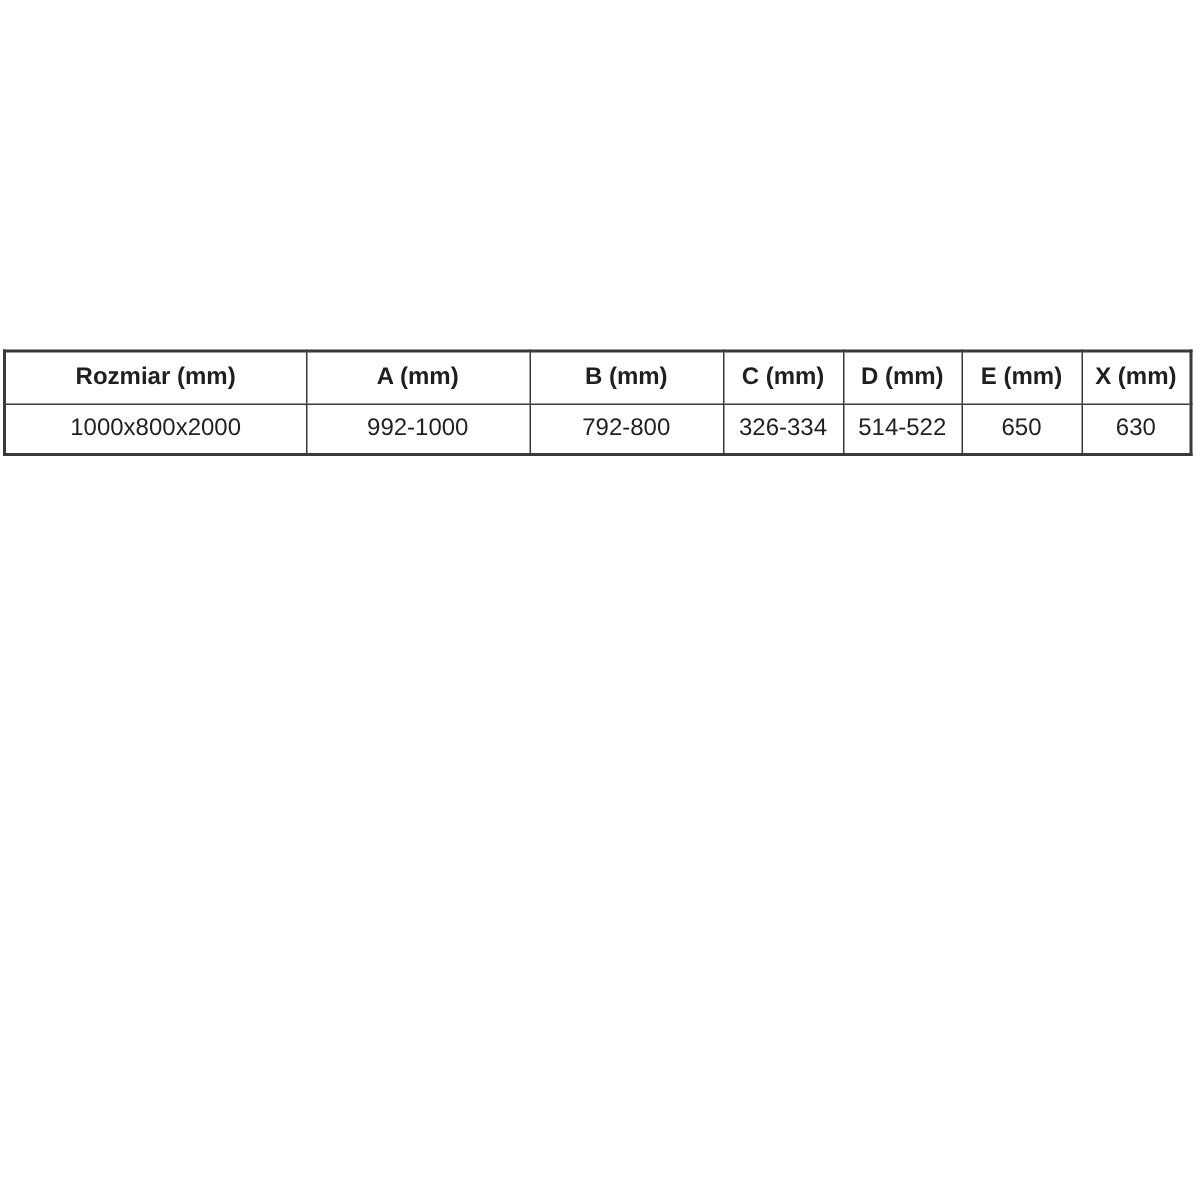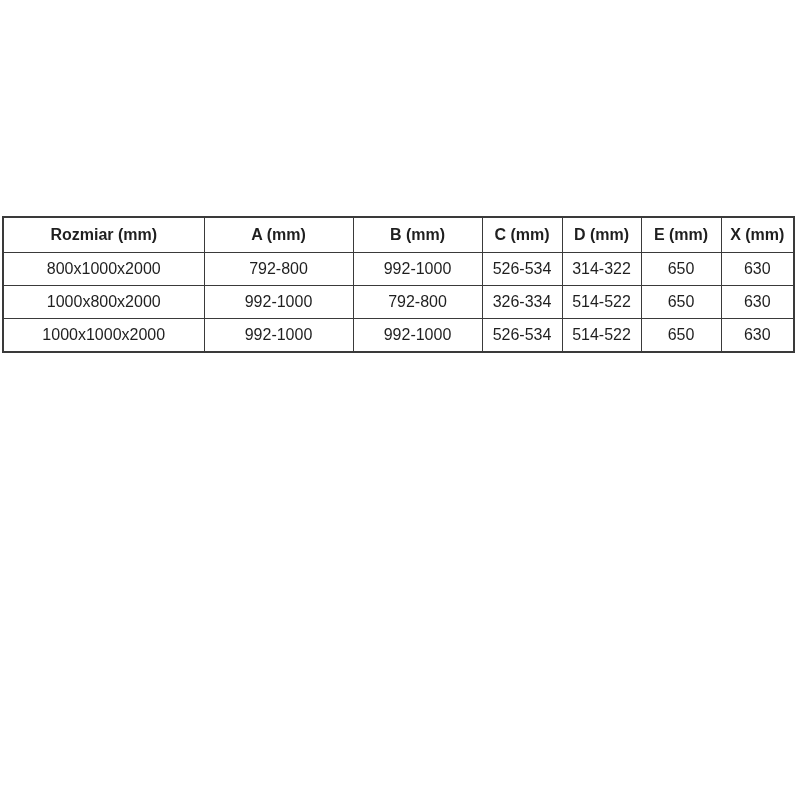--- a/index.html
+++ b/index.html
@@ -10,21 +10,21 @@
   body {
     width: 800px;
     height: 800px;
     position: relative;
     overflow: hidden;
     font-family: "Liberation Sans", sans-serif;
   }
   .spec-table-wrap {
     position: absolute;
     left: 2px;
-    top: 216px;
+    top: 233px;
     width: 659px;
   }
   table.spec-table {
     border-collapse: collapse;
     table-layout: fixed;
     width: 791px;
     color: #1f1f1f;
   }
   table.spec-table th,
   table.spec-table td {
@@ -68,41 +68,23 @@
           <th>A (mm)</th>
           <th>B (mm)</th>
           <th>C (mm)</th>
           <th>D (mm)</th>
           <th>E (mm)</th>
           <th>X (mm)</th>
         </tr>
     </thead>
     <tbody>
         <tr>
-          <td>800x1000x2000</td>
-          <td>792-800</td>
-          <td>992-1000</td>
-          <td>526-534</td>
-          <td>314-322</td>
-          <td>650</td>
-          <td>630</td>
-        </tr>
-        <tr>
           <td>1000x800x2000</td>
           <td>992-1000</td>
           <td>792-800</td>
           <td>326-334</td>
-          <td>514-522</td>
-          <td>650</td>
-          <td>630</td>
-        </tr>
-        <tr>
-          <td>1000x1000x2000</td>
-          <td>992-1000</td>
-          <td>992-1000</td>
-          <td>526-534</td>
           <td>514-522</td>
           <td>650</td>
           <td>630</td>
         </tr>
       </tbody>
   </table>
 </div>
 
 </body></html>

